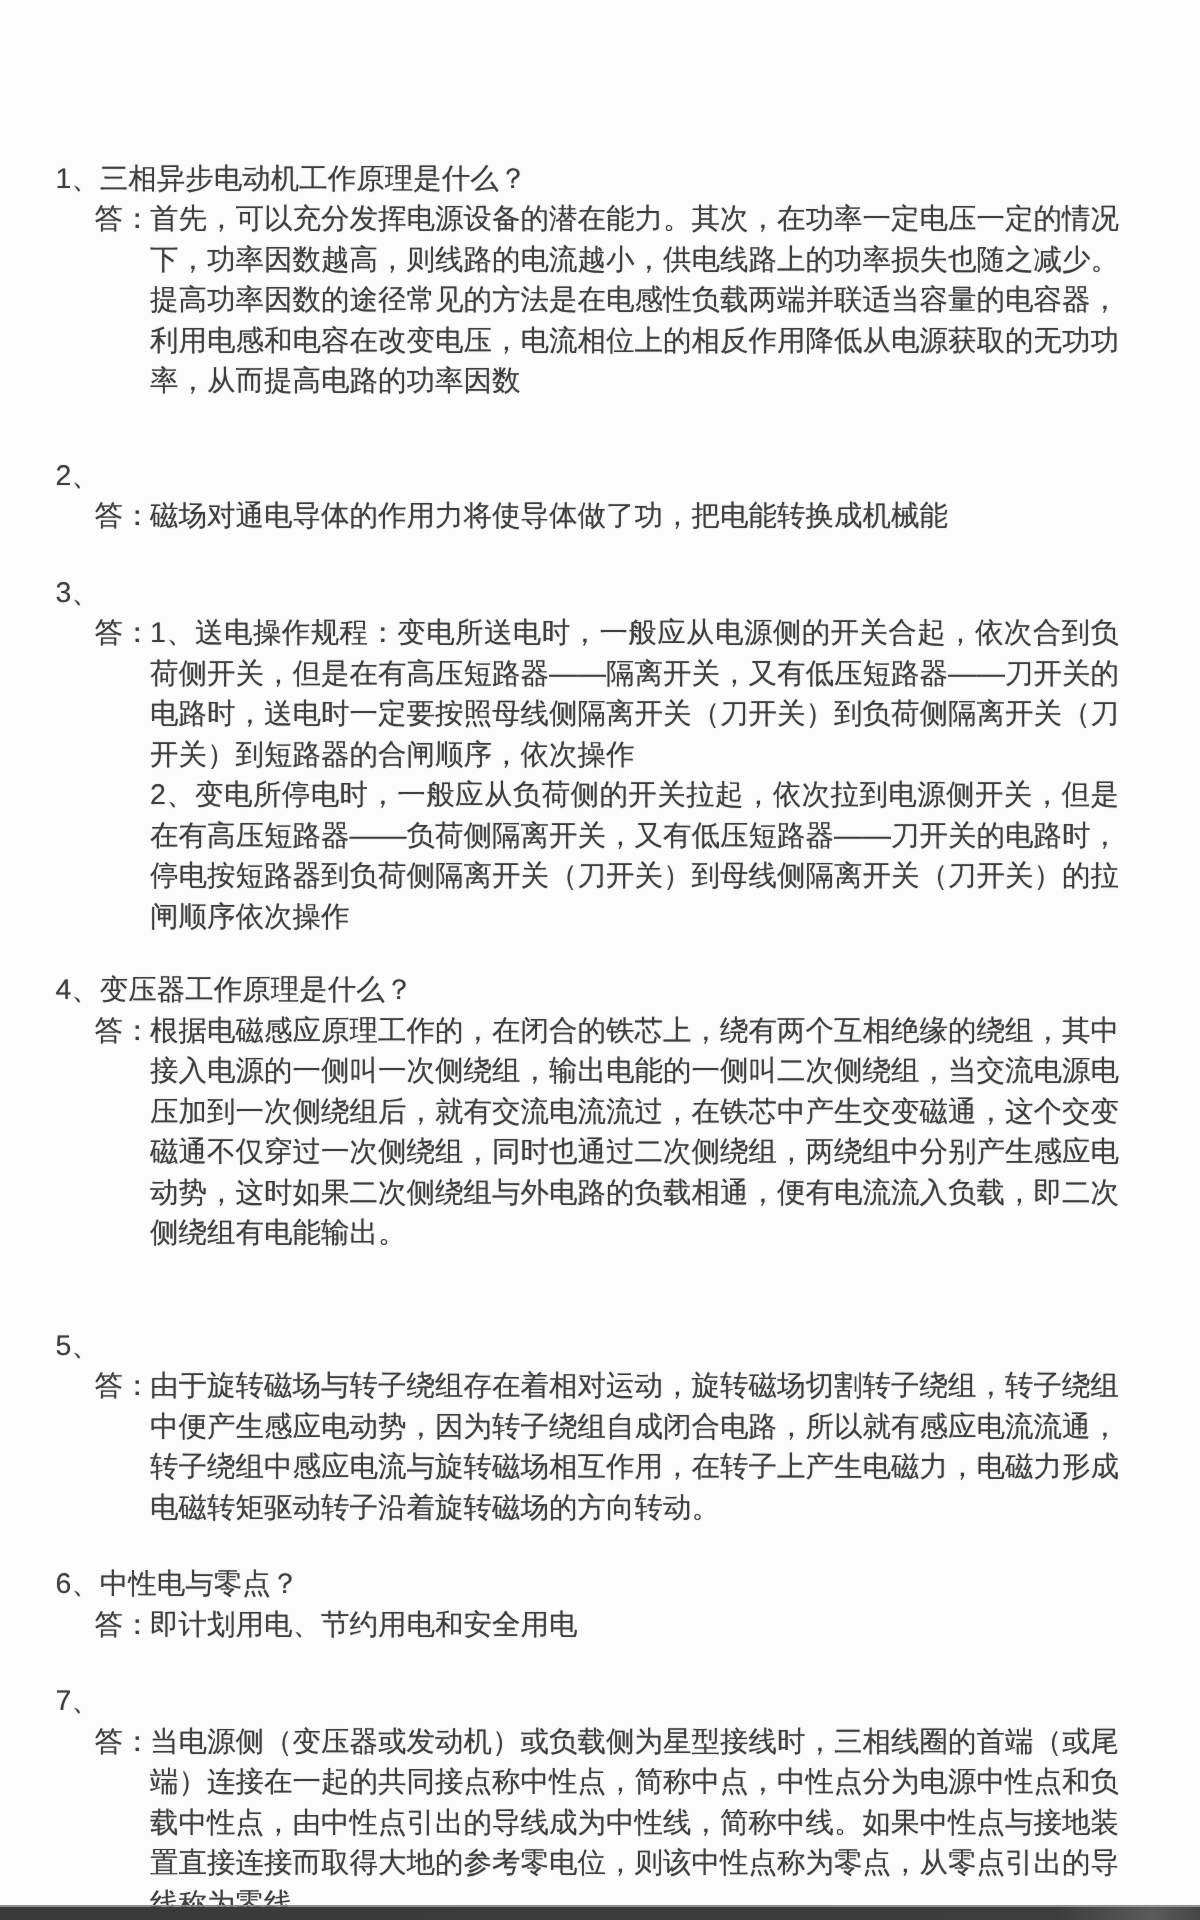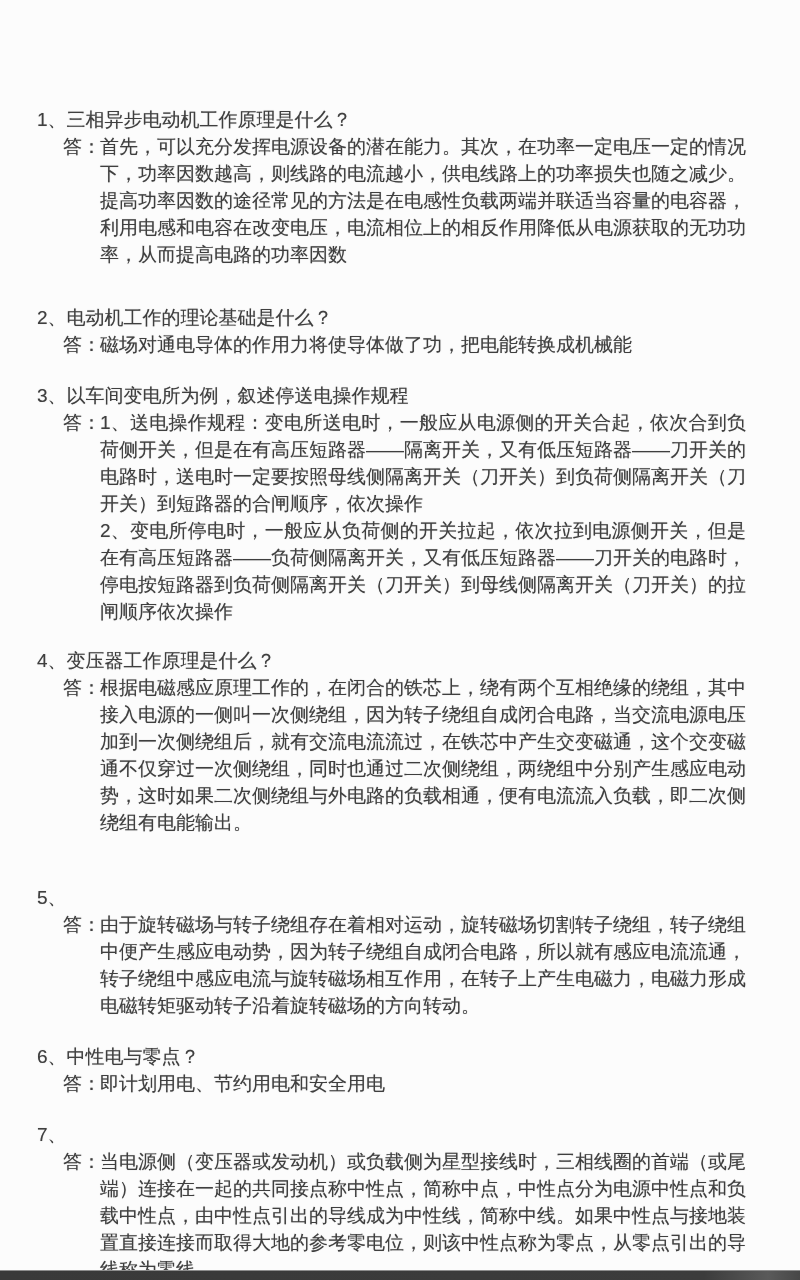--- a/index.html
+++ b/index.html
@@ -79,53 +79,51 @@
       <span class="a-body">
             <p>首先，可以充分发挥电源设备的潜在能力。其次，在功率一定电压一定的情况下，功率因数越高，则线路的电流越小，供电线路上的功率损失也随之减少。</p>
             <p>提高功率因数的途径常见的方法是在电感性负载两端并联适当容量的电容器，利用电感和电容在改变电压，电流相位上的相反作用降低从电源获取的无功功率，从而提高电路的功率因数</p>
           </span>
     </div>
   </div>
 
   <div class="qa">
     <div class="q-line">
       <span class="q-num">2、</span>
-      <span class="q-text">电动机工作的理论基础是什么？</span>
     </div>
     <div class="answer">
       <span class="a-label">答：</span>
       <span class="a-body">
             <p>磁场对通电导体的作用力将使导体做了功，把电能转换成机械能</p>
           </span>
     </div>
   </div>
 
   <div class="qa">
     <div class="q-line">
       <span class="q-num">3、</span>
-      <span class="q-text">以车间变电所为例，叙述停送电操作规程</span>
     </div>
     <div class="answer">
       <span class="a-label">答：</span>
       <span class="a-body">
             <p>1、送电操作规程：变电所送电时，一般应从电源侧的开关合起，依次合到负荷侧开关，但是在有高压短路器——隔离开关，又有低压短路器——刀开关的电路时，送电时一定要按照母线侧隔离开关（刀开关）到负荷侧隔离开关（刀开关）到短路器的合闸顺序，依次操作</p>
             <p>2、变电所停电时，一般应从负荷侧的开关拉起，依次拉到电源侧开关，但是在有高压短路器——负荷侧隔离开关，又有低压短路器——刀开关的电路时，停电按短路器到负荷侧隔离开关（刀开关）到母线侧隔离开关（刀开关）的拉闸顺序依次操作</p>
           </span>
     </div>
   </div>
 
   <div class="qa">
     <div class="q-line">
       <span class="q-num">4、</span>
       <span class="q-text">变压器工作原理是什么？</span>
     </div>
     <div class="answer">
       <span class="a-label">答：</span>
       <span class="a-body">
-            <p>根据电磁感应原理工作的，在闭合的铁芯上，绕有两个互相绝缘的绕组，其中接入电源的一侧叫一次侧绕组，因为转子绕组自成闭合电路，当交流电源电压加到一次侧绕组后，就有交流电流流过，在铁芯中产生交变磁通，这个交变磁通不仅穿过一次侧绕组，同时也通过二次侧绕组，两绕组中分别产生感应电动势，这时如果二次侧绕组与外电路的负载相通，便有电流流入负载，即二次侧绕组有电能输出。</p>
+            <p>根据电磁感应原理工作的，在闭合的铁芯上，绕有两个互相绝缘的绕组，其中接入电源的一侧叫一次侧绕组，输出电能的一侧叫二次侧绕组，当交流电源电压加到一次侧绕组后，就有交流电流流过，在铁芯中产生交变磁通，这个交变磁通不仅穿过一次侧绕组，同时也通过二次侧绕组，两绕组中分别产生感应电动势，这时如果二次侧绕组与外电路的负载相通，便有电流流入负载，即二次侧绕组有电能输出。</p>
           </span>
     </div>
   </div>
 
   <div class="qa">
     <div class="q-line">
       <span class="q-num">5、</span>
     </div>
     <div class="answer">
       <span class="a-label">答：</span>

